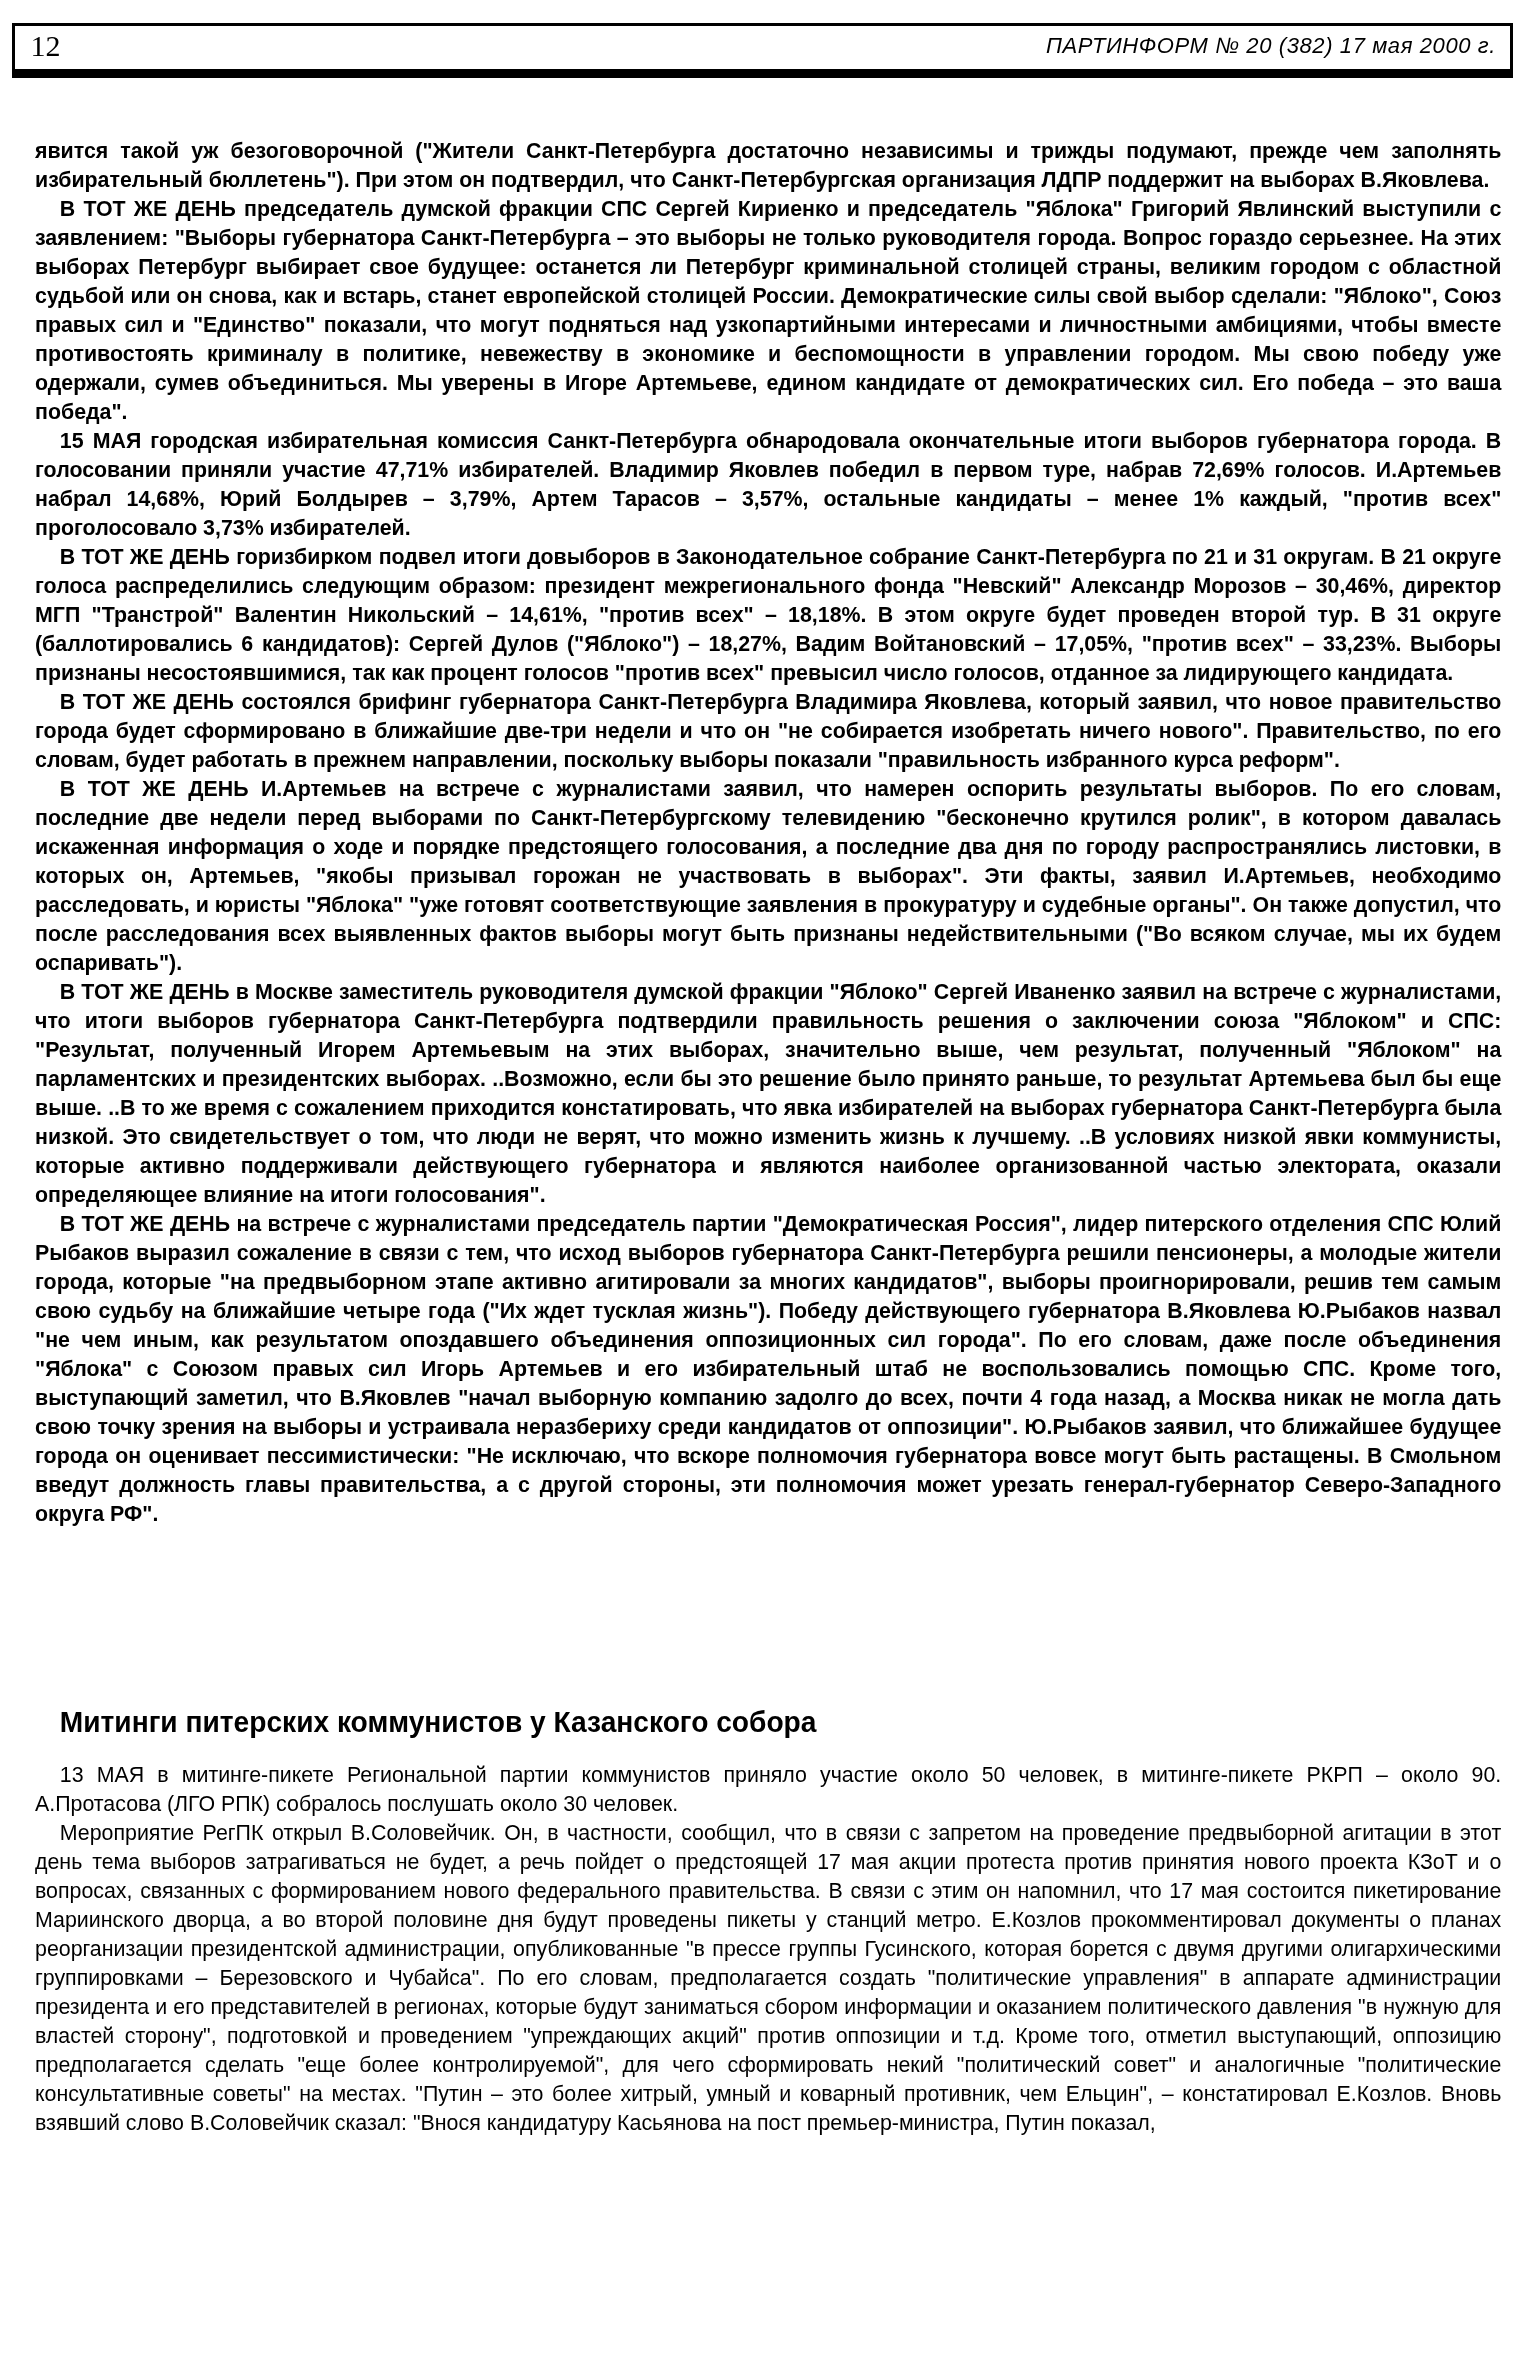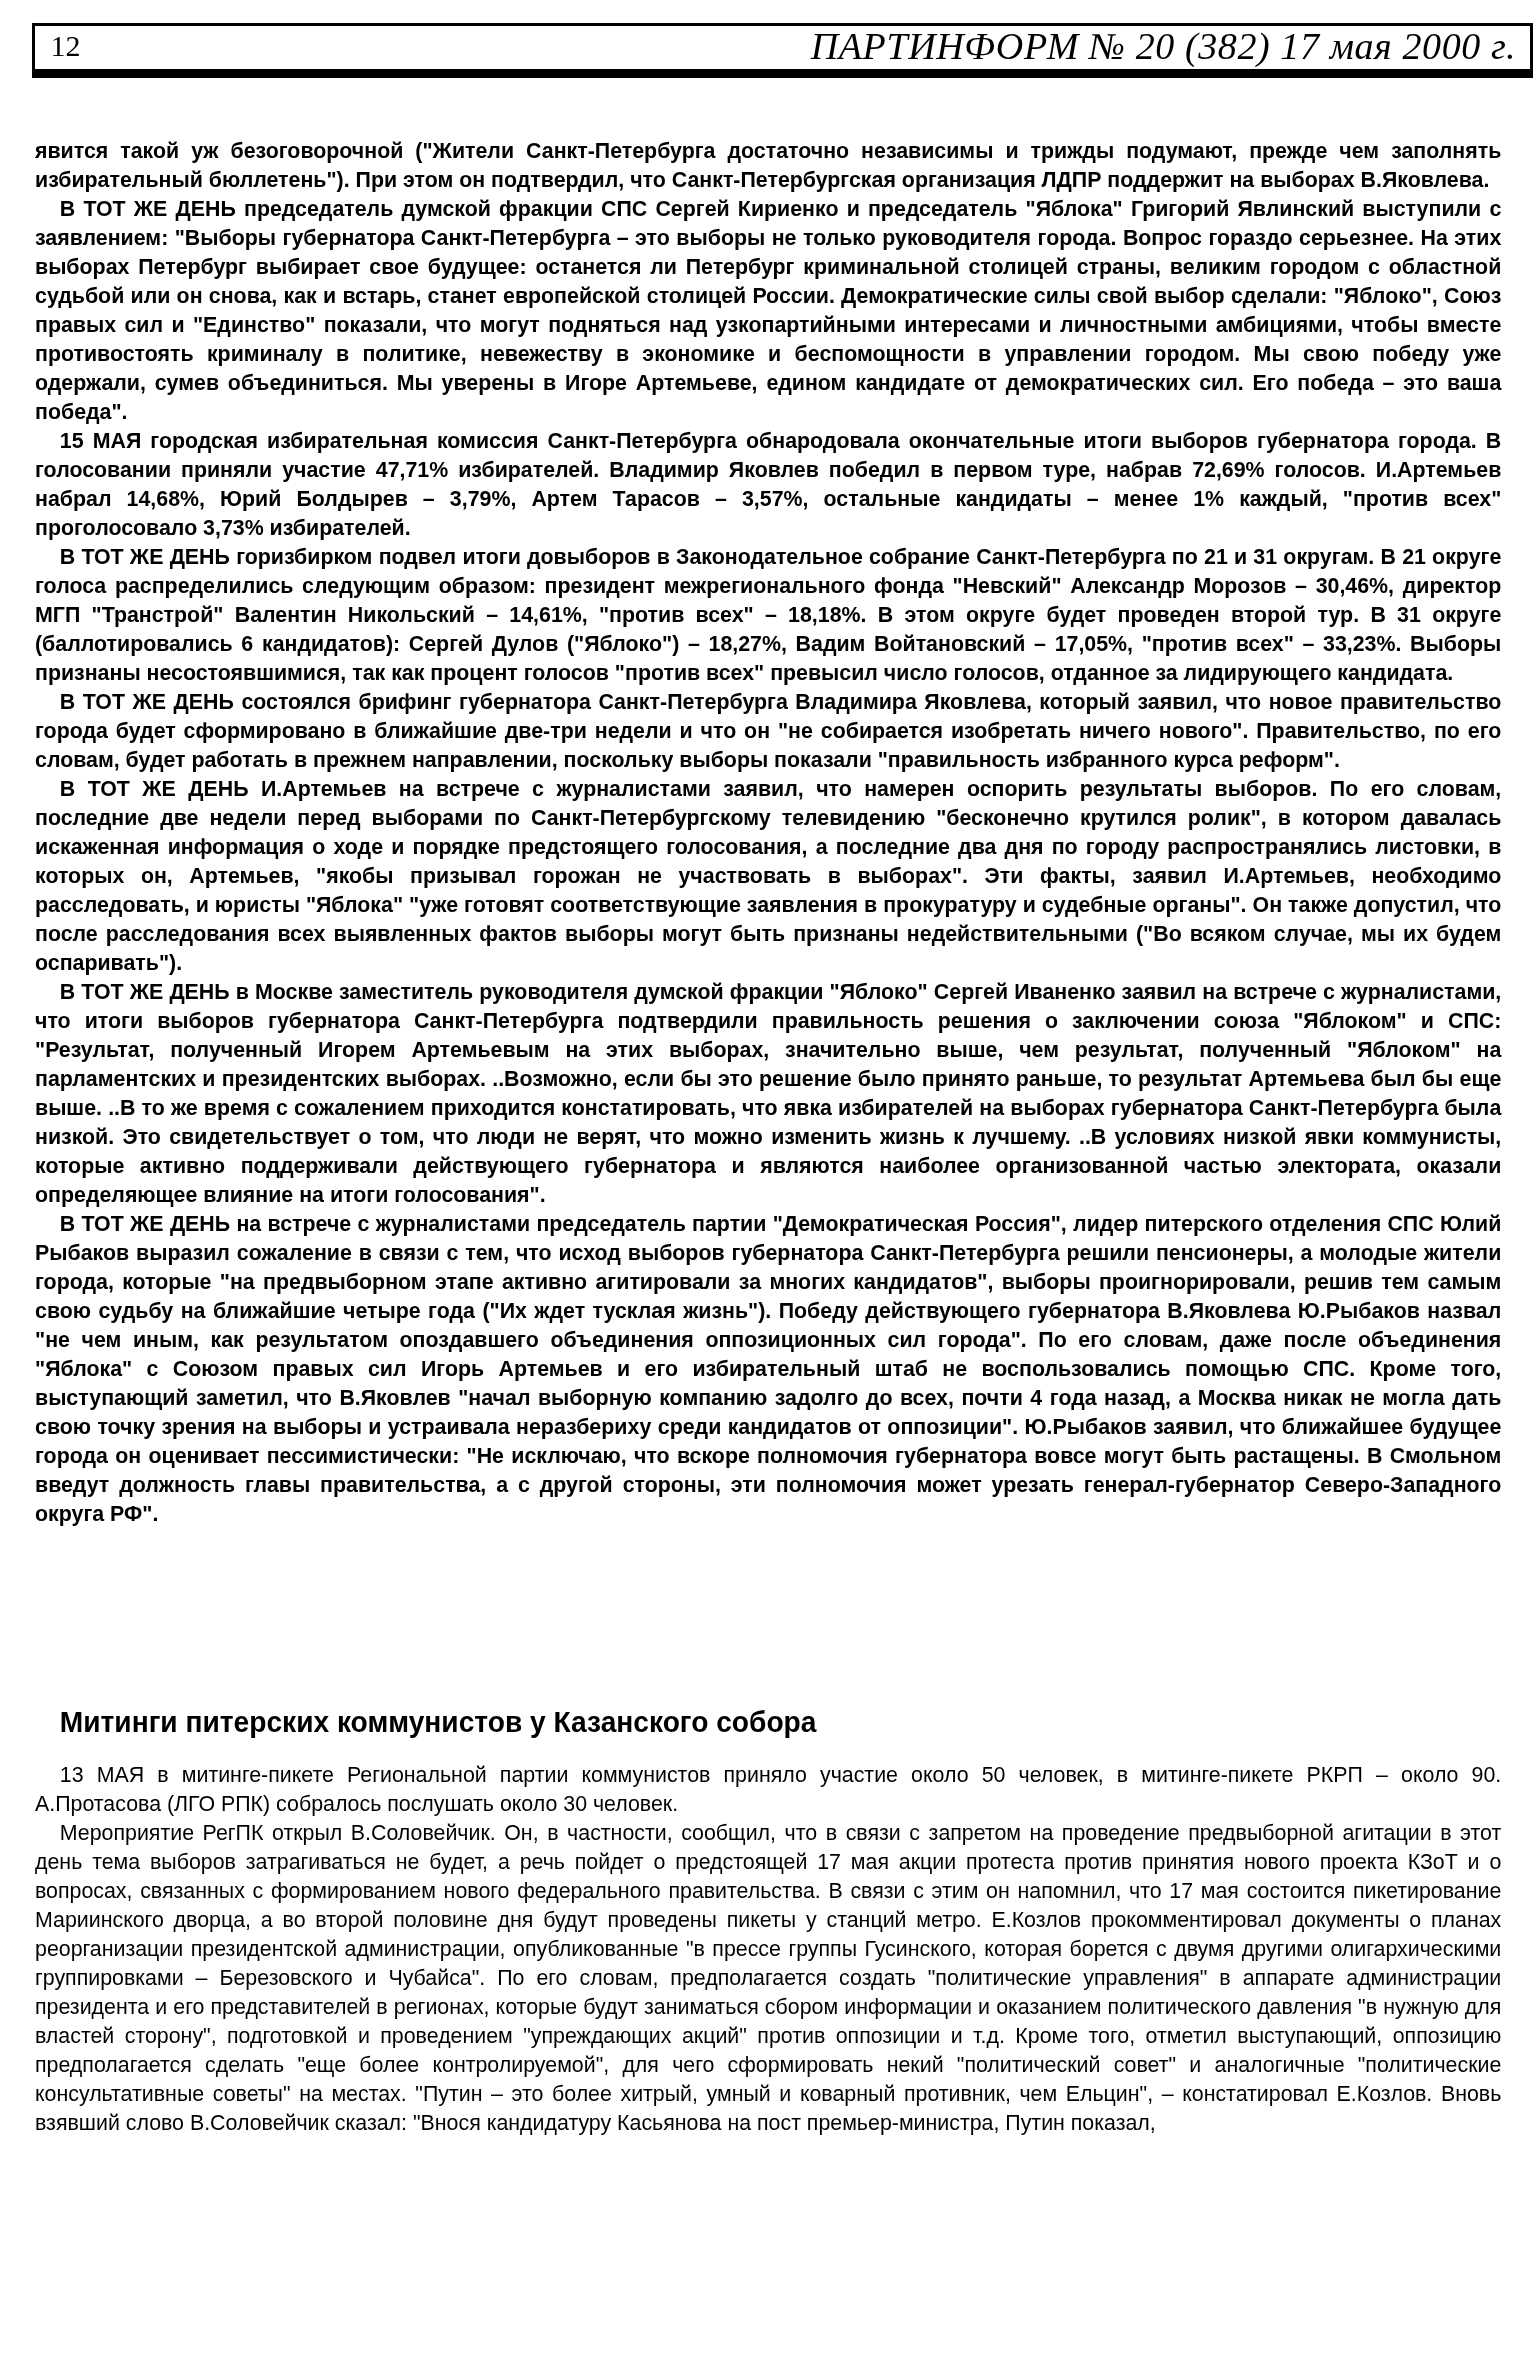--- a/index.html
+++ b/index.html
@@ -6,37 +6,37 @@
   .page {
     position:relative;
     width:1537px; height:2377px;
     background:#ffffff;
     color:#000;
     font-family:"Liberation Sans", sans-serif;
     overflow:hidden;
   }
   
   .header-box {
-    position:absolute; left:32px; top:23px;
+    position:absolute; left:12px; top:23px;
     width:1501px; height:55px;
     box-sizing:border-box;
     border:3.8px solid #000;
     border-bottom-width:9.6px;
     background:#fff;
     display:flex; align-items:center; justify-content:space-between;
     padding:0 14px 3.8px 15.4px;
   }
   .page-num {
     font-family:"Liberation Serif", serif;
     font-size:30px; line-height:1;
   }
   .journal {
-    font-family:Liberation Serif, serif;
+    font-family:Liberation Sans, sans-serif;
     font-style:italic;
-    font-size:38px; line-height:1;
+    font-size:22px; line-height:1;
     letter-spacing:0.6px;
   }
   
   .condensed {
     width:1537px;
     transform:scaleX(0.954);
     transform-origin:0 0;
   }
   .bodytext {
     position:absolute; left:35px;

